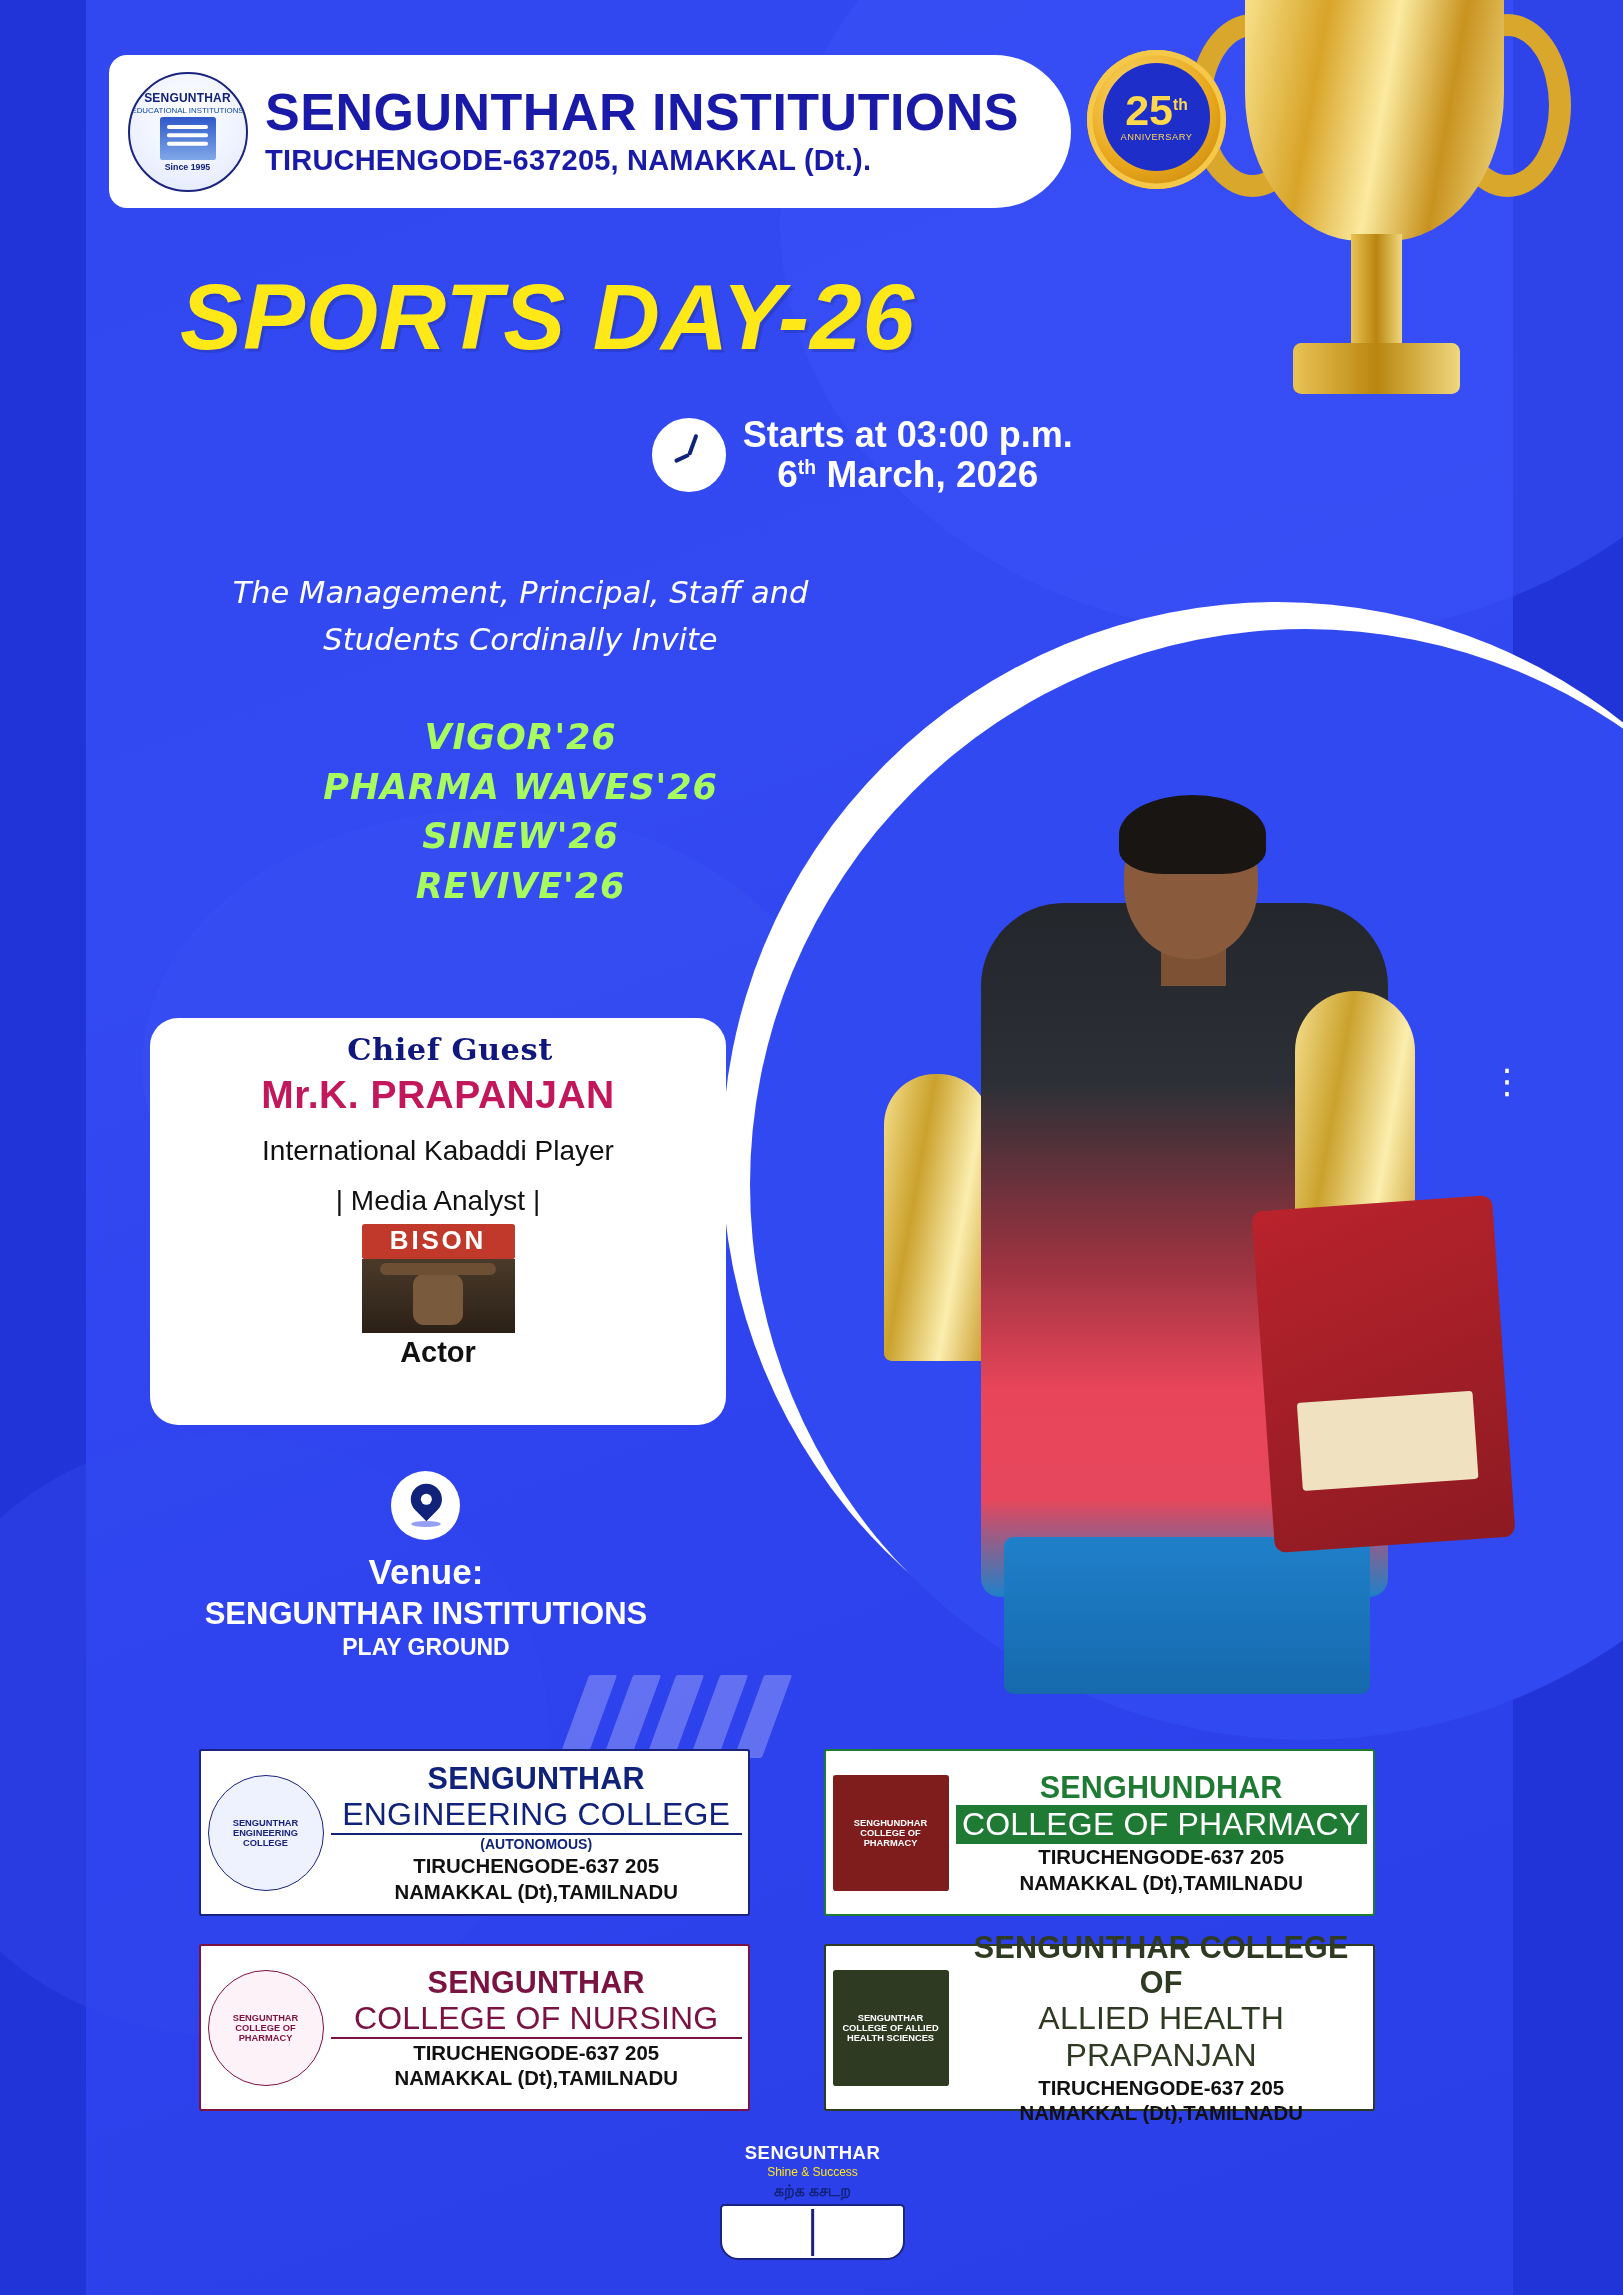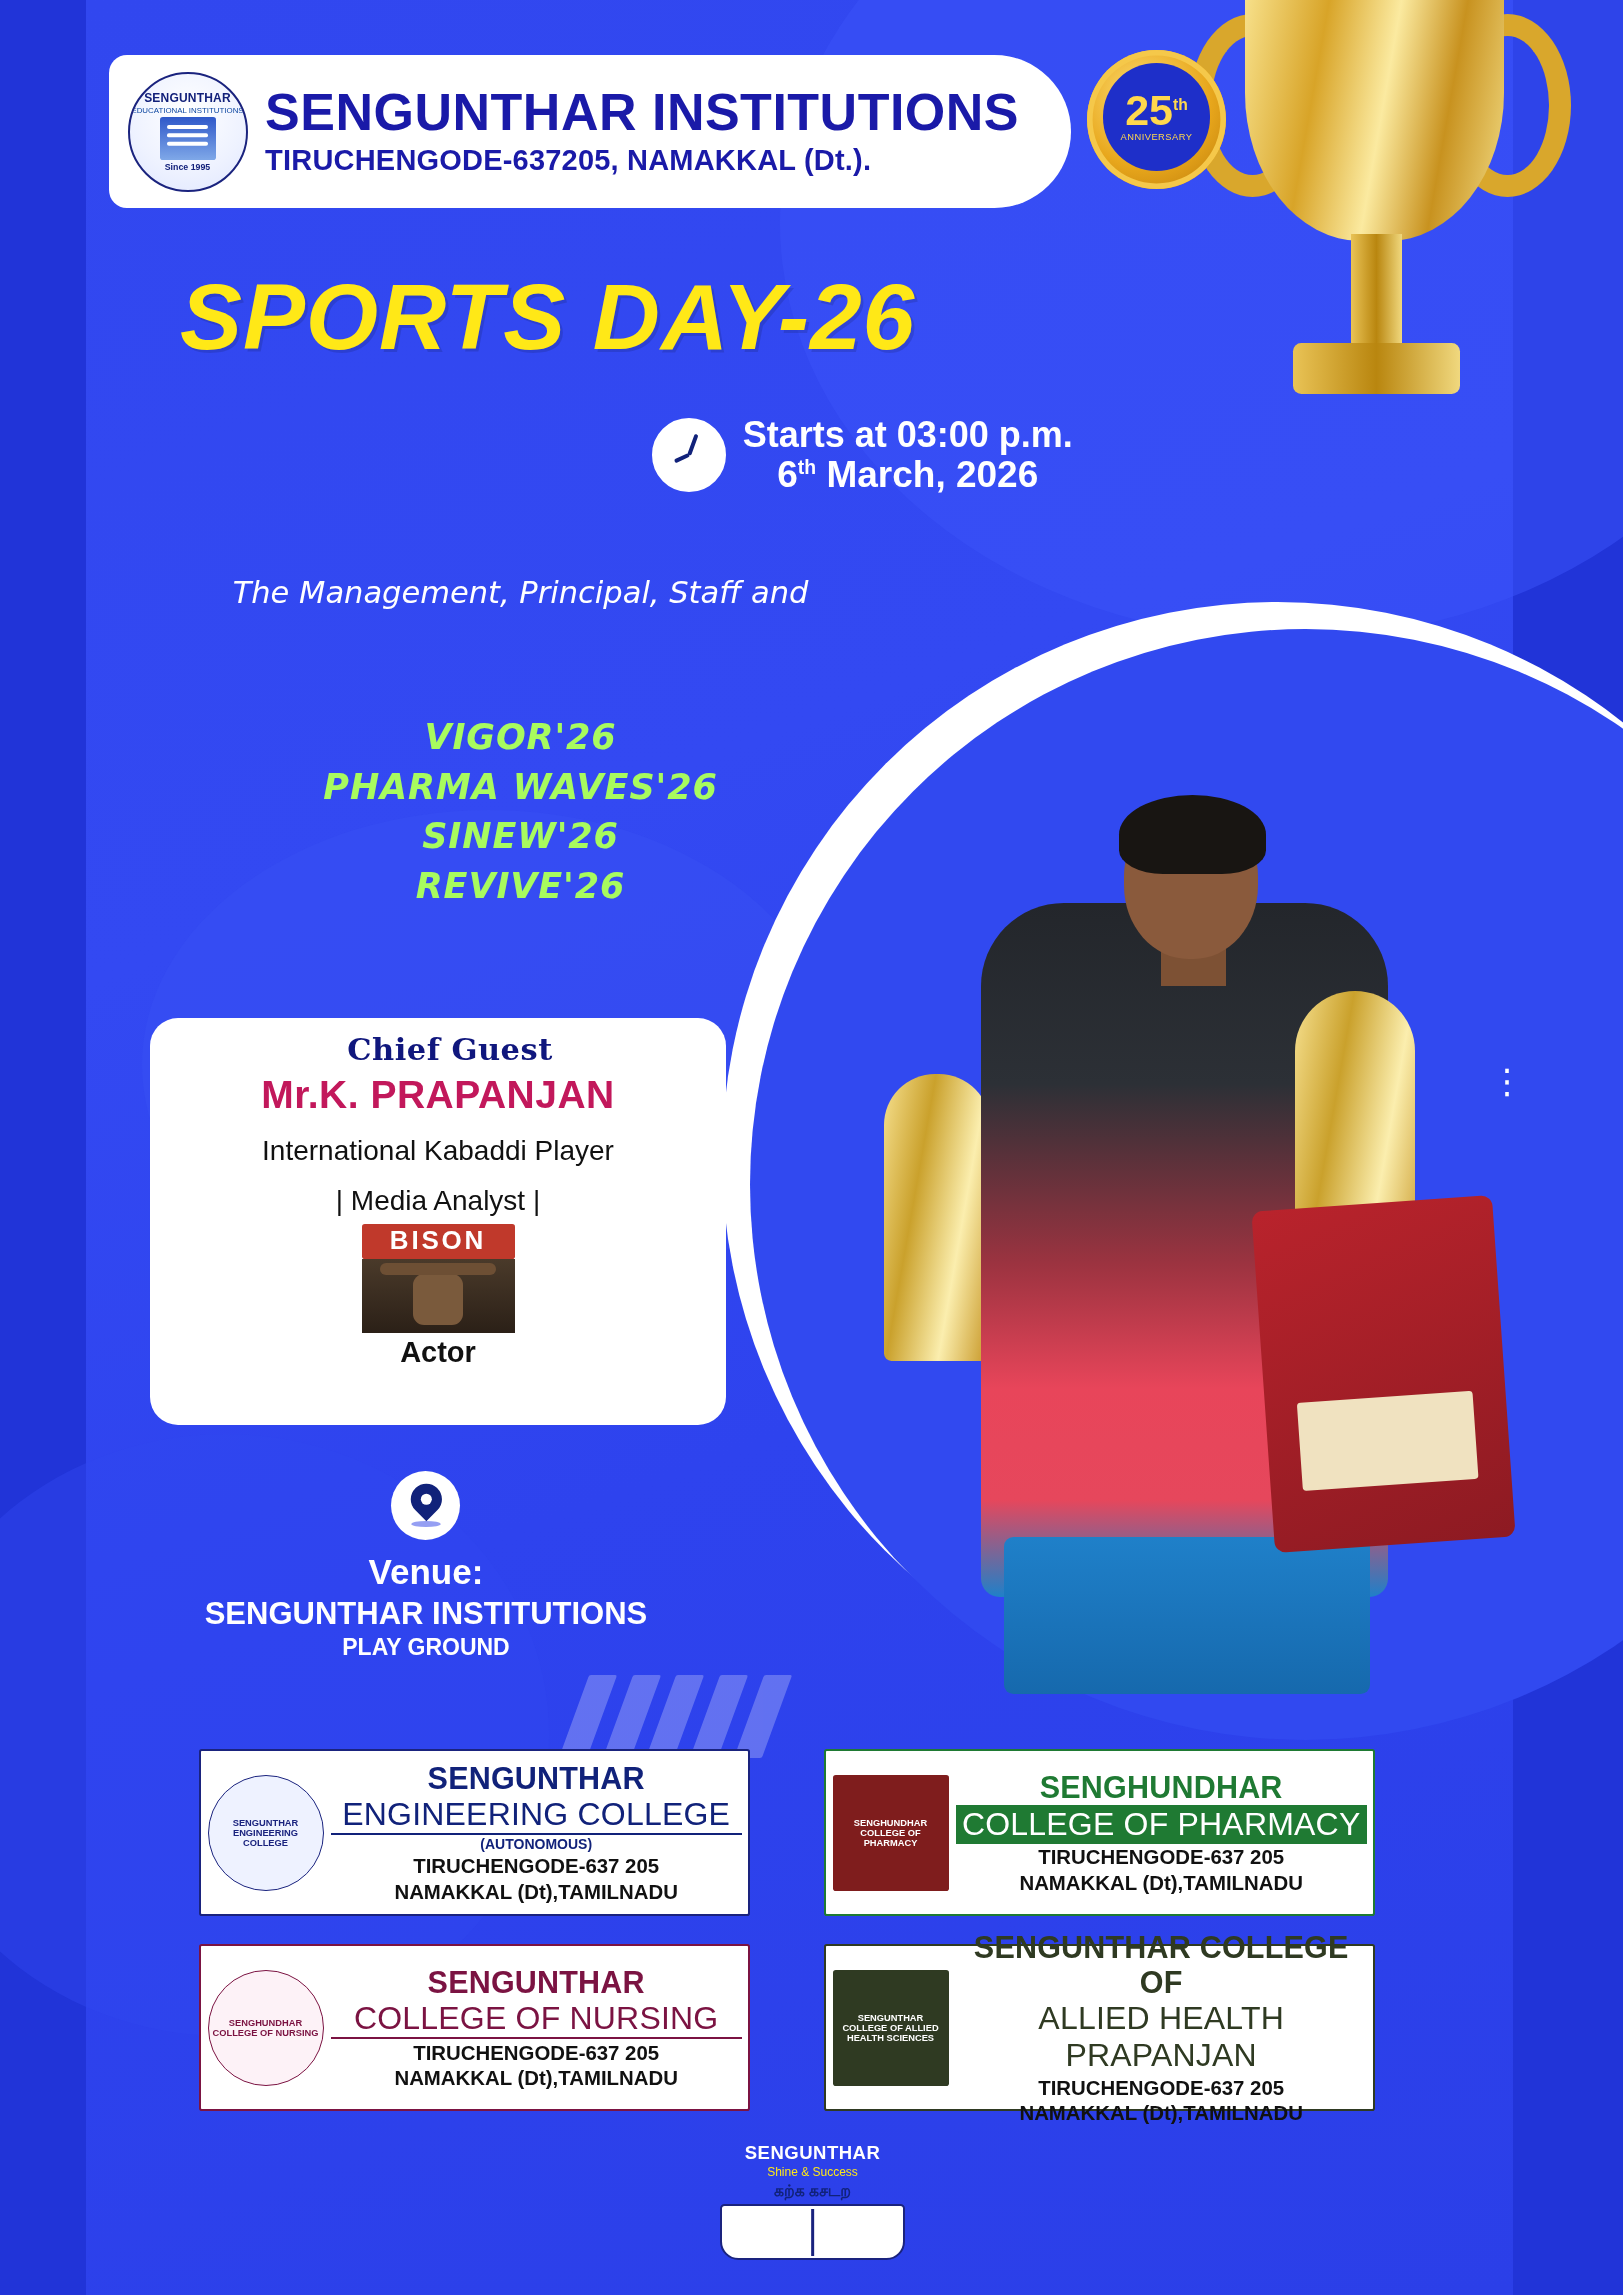--- a/index.html
+++ b/index.html
@@ -637,20 +637,21 @@
   <div class="time-row">
     <div class="clock"></div>
     <div class="time-text">
       <div class="time-line1">Starts at 03:00 p.m.</div>
       <div class="time-line2"><span>6</span><sup>th</sup><span> March, 2026</span></div>
     </div>
   </div>
 
   <div class="invite">
     <div>The Management, Principal, Staff and</div>
+    <div>Students Cordinally Invite</div>
   </div>
 
   <div class="events">
     <div>VIGOR'26</div>
     <div>PHARMA WAVES'26</div>
     <div>SINEW'26</div>
     <div>REVIVE'26</div>
   </div>
 
   <div class="guest-card">
@@ -700,21 +701,21 @@
       <div class="col-badge">SENGHUNDHAR COLLEGE OF PHARMACY</div>
       <div class="col-text">
         <div class="col-l1">SENGHUNDHAR</div>
         <div class="col-l2">COLLEGE OF PHARMACY</div>
         <div class="col-addr1">TIRUCHENGODE-637 205</div>
         <div class="col-addr2">NAMAKKAL (Dt),TAMILNADU</div>
       </div>
     </div>
 
     <div class="college c3">
-      <div class="col-badge">SENGHUNDHAR COLLEGE OF NURSING</div>
+      <div class="col-badge">SENGUNTHAR COLLEGE OF PHARMACY</div>
       <div class="col-text">
         <div class="col-l1">SENGUNTHAR</div>
         <div class="col-l2">COLLEGE OF NURSING</div>
         <div class="col-addr1">TIRUCHENGODE-637 205</div>
         <div class="col-addr2">NAMAKKAL (Dt),TAMILNADU</div>
       </div>
     </div>
 
     <div class="college c4">
       <div class="col-badge">SENGUNTHAR COLLEGE OF ALLIED HEALTH SCIENCES</div>

